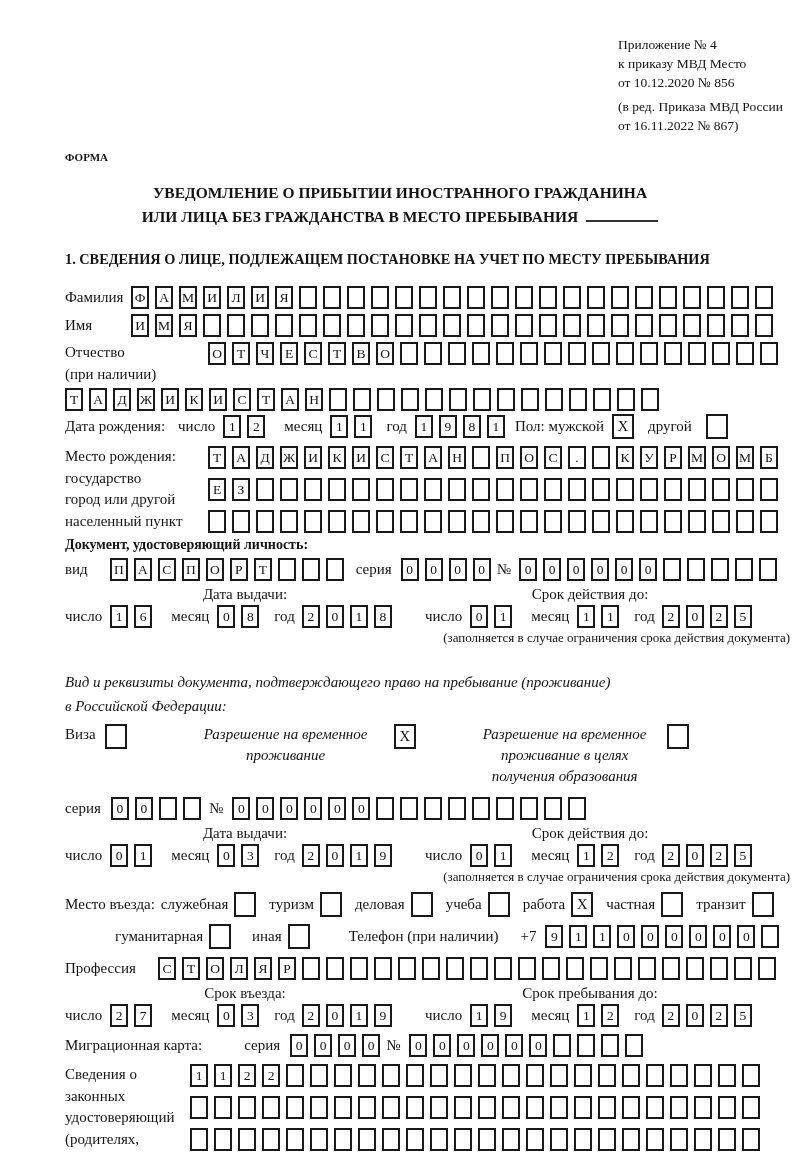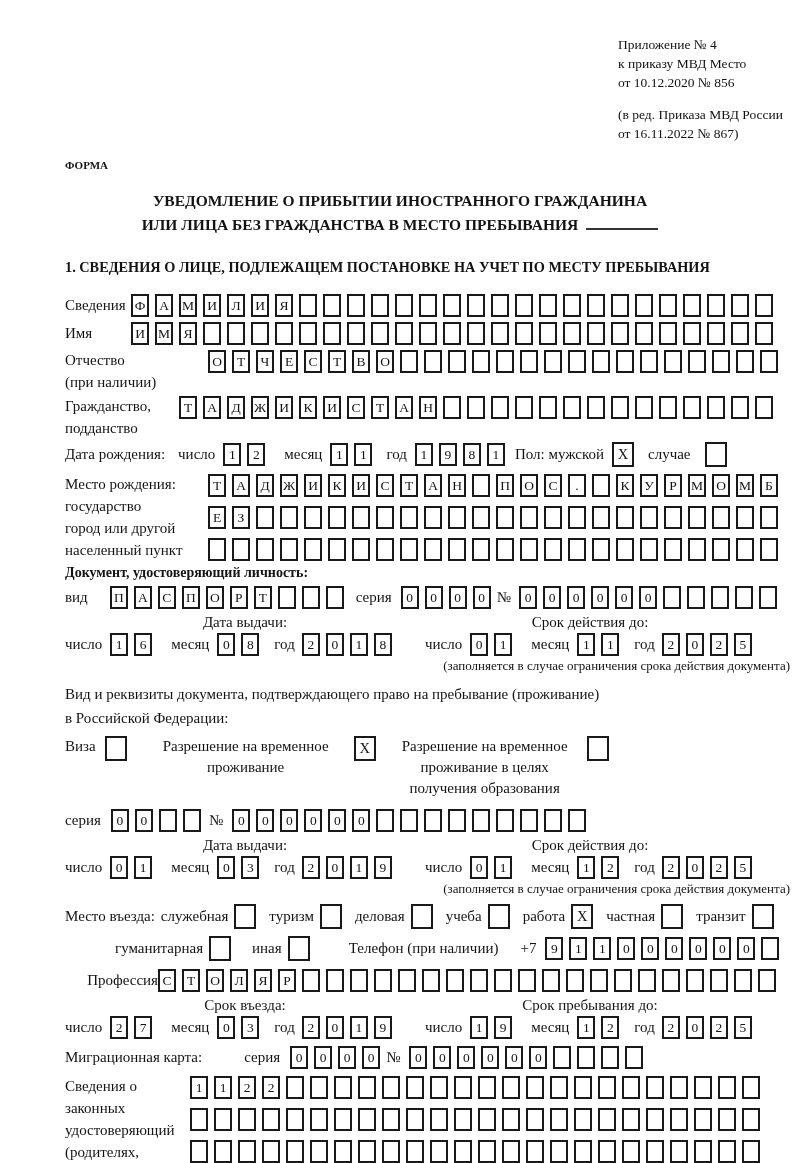--- a/index.html
+++ b/index.html
@@ -1,35 +1,35 @@
 <!DOCTYPE html>
 <html><head>
 <meta charset="utf-8">
 <style>
   html,body{margin:0;padding:0;background:#fff;}
   body{width:800px;height:1163px;overflow:hidden;font-family:"Liberation Serif",serif;color:#131313;}
   .page{box-sizing:border-box;width:800px;height:1163px;padding:36px 10px 0 65px;}
 
   
   .topright{margin-left:553px;font-size:13.5px;line-height:1.4;}
-  .topright .rev{margin-top:13px;}
+  .topright .rev{margin-top:5px;}
   .forma{margin-top:16px;text-align:left;padding-right:30px;font-weight:bold;font-size:11px;}
 
   
   .title{margin:18px -10px 0 -65px;width:800px;text-align:center;font-weight:bold;font-size:15.5px;line-height:1.55;}
   .blankline{display:inline-block;width:72px;border-bottom:2.5px solid #333;height:12px;margin-left:8px;}
 
   .sect{margin-top:22px;font-weight:bold;font-size:14.3px;}
 
   
   .frow{display:flex;align-items:center;margin-top:5px;}
   .frow-top{display:flex;align-items:flex-start;margin-top:5px;}
   .flabel{font-size:15px;white-space:nowrap;}
   .lw66{flex:0 0 66px;}
-  .lw93{flex:0 0 93px;text-align:right;}
+  .lw93{flex:0 0 93px;}
   .lw114{flex:0 0 114px;}
   .lw125{flex:0 0 125px;}
   .lw143{flex:0 0 143px;}
   .mllabel{font-size:15px;line-height:1.45;}
 
   .cells{display:flex;}
   .cell{box-sizing:border-box;flex:0 0 18px;width:18px;height:23px;border:2px solid #191919;
         margin-right:6px;text-align:center;font-size:13.5px;line-height:19px;}
   .boxgrid .cells{margin-bottom:9px;}
 
@@ -42,26 +42,26 @@
   .dochead{margin-top:4px;text-align:left;font-weight:bold;font-size:14px;}
 
   .dhrow{display:flex;margin-top:5px;font-size:15px;}
   .dh-left{width:360px;text-align:center;}
   .dh-right{width:330px;text-align:center;}
   .drow{display:flex;align-items:center;margin-top:2px;}
   .dg-left{display:flex;align-items:center;width:360px;}
   .dg-right{display:flex;align-items:center;}
   .note{margin-top:2px;text-align:right;font-size:13px;}
 
-  .stmt{margin-top:8px;font-size:15px;line-height:1.6;}
-
-  .optrow{display:flex;align-items:flex-start;margin-top:6px;}
+  .stmt{margin-top:24px;font-size:15px;line-height:1.6;font-style:italic;}
+
+  .optrow{display:flex;align-items:flex-start;margin-top:6px;gap:40px;}
   .optgrp{display:flex;align-items:flex-start;}
   .optlabel{font-size:15px;margin-right:9px;line-height:1.4;}
-  .ctr{text-align:center;}
+  .ctr{text-align:center;font-style:italic;}
   .w195{width:198px;}
   .w185{width:186px;}
 
   .purp .optlabel{margin-right:6px;}
   .purp .chk{margin-right:13px;}
 </style>
 </head>
 <body>
 
 <div class="page">
@@ -76,21 +76,21 @@
   <div class="forma">ФОРМА</div>
 
   <div class="title">
     <div>УВЕДОМЛЕНИЕ О ПРИБЫТИИ ИНОСТРАННОГО ГРАЖДАНИНА</div>
     <div><span>ИЛИ ЛИЦА БЕЗ ГРАЖДАНСТВА В МЕСТО ПРЕБЫВАНИЯ</span><span class="blankline"></span></div>
   </div>
 
   <div class="sect">1. СВЕДЕНИЯ О ЛИЦЕ, ПОДЛЕЖАЩЕМ ПОСТАНОВКЕ НА УЧЕТ ПО МЕСТУ ПРЕБЫВАНИЯ</div>
 
   <div class="frow" style="margin-top:18px;">
-    <span class="flabel lw66">Сведения</span>
+    <span class="flabel lw66">Фамилия</span>
     <span class="cells">
         <span class="cell">Ф</span>
         <span class="cell">А</span>
         <span class="cell">М</span>
         <span class="cell">И</span>
         <span class="cell">Л</span>
         <span class="cell">И</span>
         <span class="cell">Я</span>
         <span class="cell"></span>
         <span class="cell"></span>
@@ -175,24 +175,20 @@
         <span class="cell"></span>
         <span class="cell"></span>
         <span class="cell"></span>
         <span class="cell"></span>
         <span class="cell"></span>
         <span class="cell"></span>
       </span>
   </div>
 
   <div class="frow-top" style="margin-top:2px;">
-    <span class="mllabel lw114">
-      <span>Гражданство,</span><br>
-      <span>подданство</span>
-    </span>
     <span class="cells">
         <span class="cell">Т</span>
         <span class="cell">А</span>
         <span class="cell">Д</span>
         <span class="cell">Ж</span>
         <span class="cell">И</span>
         <span class="cell">К</span>
         <span class="cell">И</span>
         <span class="cell">С</span>
         <span class="cell">Т</span>
@@ -229,21 +225,21 @@
       </span>
     <span class="flabel dlbl0" style="margin-left:8px;">год</span>
     <span class="cells">
         <span class="cell">1</span>
         <span class="cell">9</span>
         <span class="cell">8</span>
         <span class="cell">1</span>
       </span>
     <span class="flabel" style="margin-left:4px;margin-right:8px;">Пол: мужской</span>
     <span class="chk">X</span>
-    <span class="flabel" style="margin-left:14px;margin-right:14px;">случае</span>
+    <span class="flabel" style="margin-left:14px;margin-right:14px;">другой</span>
     <span class="chk"></span>
   </div>
 
   <div class="frow-top" style="margin-top:7px;">
     <span class="mllabel lw143">
       <span>Место рождения:</span><br>
       <span>государство</span><br>
       <span>город или другой</span><br>
       <span>населенный пункт</span>
     </span>

